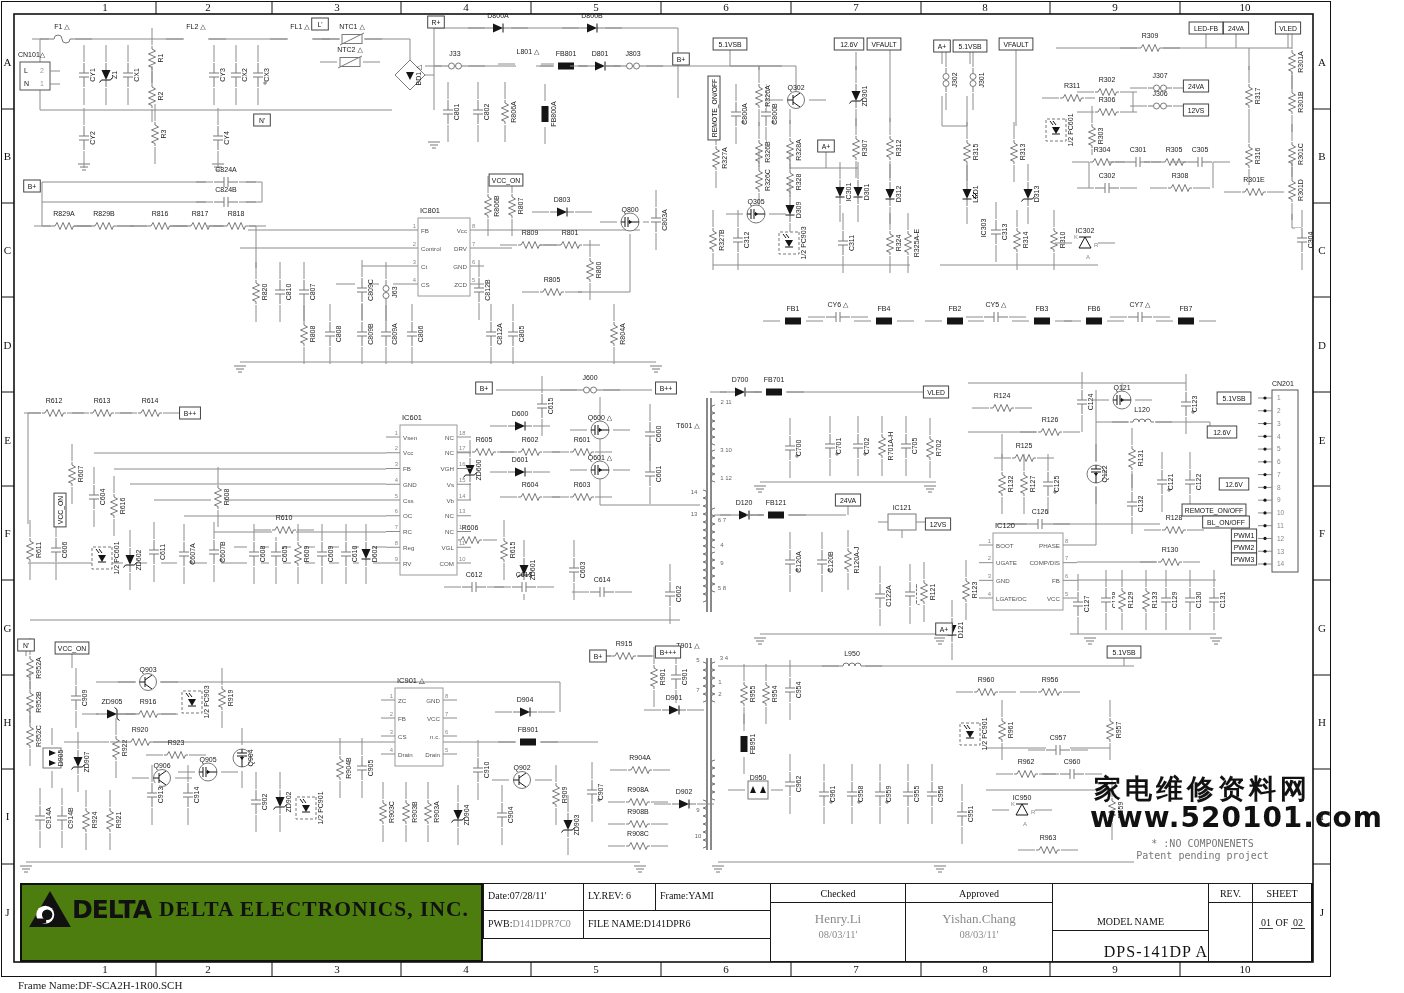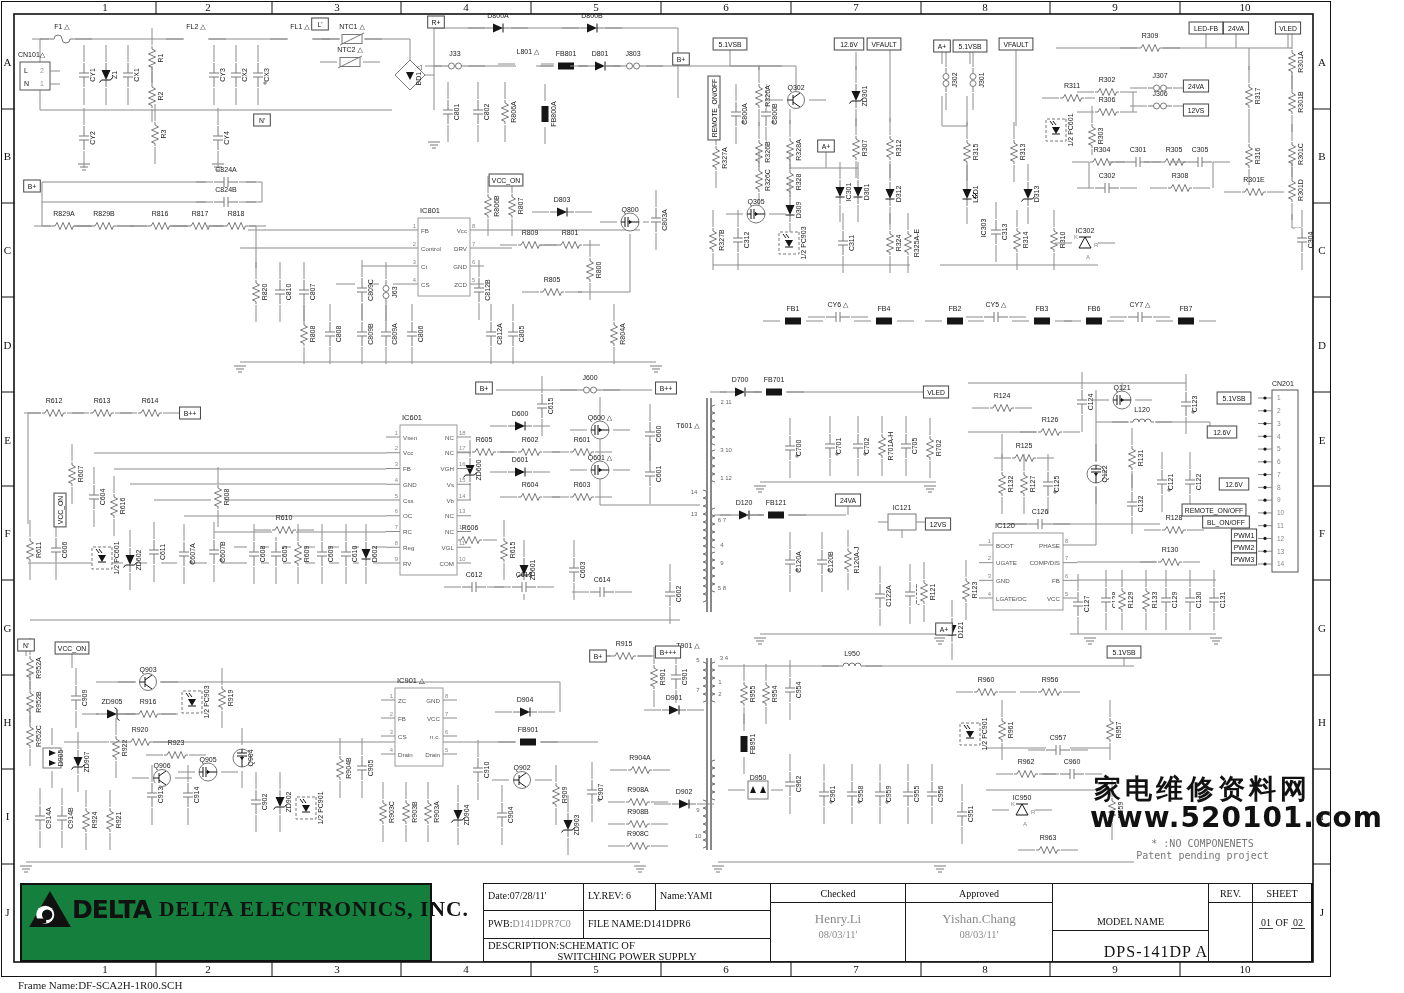--- a/index.html
+++ b/index.html
@@ -2768,51 +2768,47 @@
           <rect x="-8.3" y="-6" width="16.6" height="12" stroke="#444" fill="#fff"></rect>
           <text x="0" y="2.6" font-size="6.8" fill="#111" text-anchor="middle">A+</text>
         </g>
         <g transform="translate(1124,652)">
           <rect x="-16.9" y="-6" width="33.8" height="12" stroke="#444" fill="#fff"></rect>
           <text x="0" y="2.6" font-size="6.8" fill="#111" text-anchor="middle">5.1VSB</text>
         </g>
       </g>
     </svg>
 
-  <div class="abs" style="left:20px;top:883px;width:412px;height:79px;border:2px solid #111;box-sizing:border-box;background:#15803d;">
+  <div class="abs" style="left:20px;top:883px;width:463px;height:79px;border:2px solid #111;box-sizing:border-box;background:#4d7c0f;">
     <div class="abs" style="left:6px;top:3px;width:452px;height:42px;display:flex;align-items:center;">
       <svg width="44" height="38" viewBox="0 0 44 40">
         <polygon points="22,1 44,39 0,39" fill="#111"></polygon>
         <circle cx="17" cy="26" r="9.5" fill="#fff"></circle>
         <circle cx="19" cy="26" r="5.5" fill="#111"></circle>
         <rect x="8" y="30" width="10" height="5" fill="#111"></rect>
       </svg>
       <span class="logo-word">DELTA</span>
       <span class="co-name" style="margin-left:8px;">DELTA ELECTRONICS, INC.</span>
     </div>
   </div>
 
   <div class="cell tb-label" style="left:483px;top:883px;width:101px;height:28px;padding:6px 4px;">
     <span>Date:</span><span>07/28/11'</span>
   </div>
   <div class="cell tb-label" style="left:583px;top:883px;width:73px;height:28px;padding:6px 4px;">
     <span>LY.REV:</span>&nbsp;<span>6</span>
   </div>
   <div class="cell tb-label" style="left:655px;top:883px;width:116px;height:28px;padding:6px 4px;">
-    <span>Name:</span><span>YAMI</span>
+    <span>Frame:</span><span>YAMI</span>
   </div>
   <div class="cell tb-label" style="left:483px;top:910px;width:101px;height:29px;padding:7px 4px;">
     <span>PWB:</span><span class="gray">D141DPR7C0</span>
   </div>
   <div class="cell tb-label" style="left:583px;top:910px;width:205px;height:29px;padding:7px 4px;">
     <span>FILE NAME:</span><span>D141DPR6</span>
-  </div>
-  <div class="cell tb-label" style="left:483px;top:938px;width:288px;height:24px;padding:1px 4px;font-size:10.5px;">
-    <span>DESCRIPTION:</span><span>SCHEMATIC OF</span>
-    <div style="text-align:center;">SWITCHING POWER SUPPLY</div>
   </div>
 
   <div class="cell" style="left:770px;top:883px;width:136px;height:79px;">
     <div class="tb-label" style="text-align:center;padding-top:4px;font-size:10px;border-bottom:1px solid #1a1a1a;padding-bottom:3px;">Checked</div>
     <div class="tb-big gray" style="text-align:center;font-size:13px;margin-top:8px;">Henry.Li</div>
     <div class="tb-big gray" style="text-align:center;font-size:10.5px;margin-top:2px;">08/03/11'</div>
   </div>
   <div class="cell" style="left:905px;top:883px;width:148px;height:79px;">
     <div class="tb-label" style="text-align:center;padding-top:4px;font-size:10px;border-bottom:1px solid #1a1a1a;padding-bottom:3px;">Approved</div>
     <div class="tb-big gray" style="text-align:center;font-size:13px;margin-top:8px;">Yishan.Chang</div>

